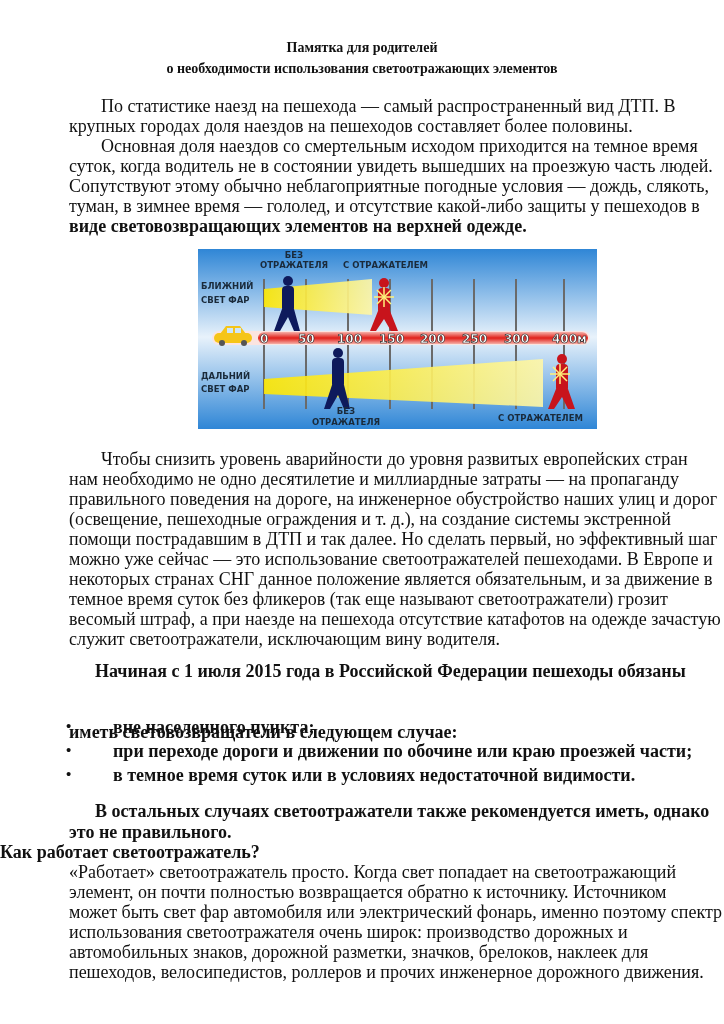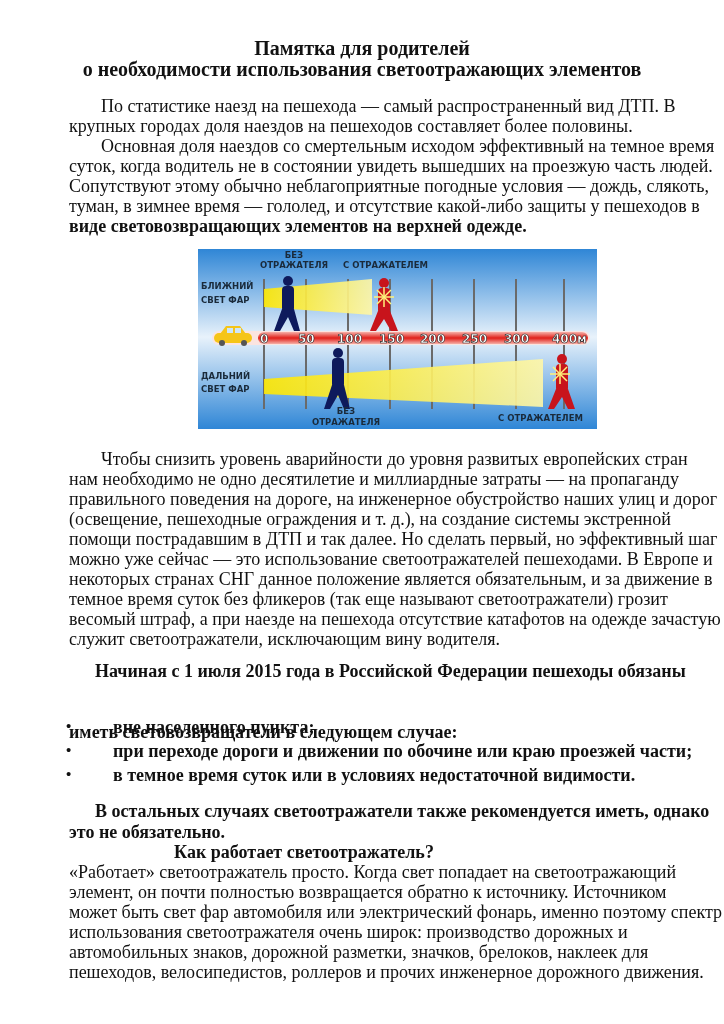--- a/index.html
+++ b/index.html
@@ -1,35 +1,35 @@
 <!DOCTYPE html>
 <html><head>
 <meta charset="utf-8">
 <style>
   html, body { margin: 0; padding: 0; background: #ffffff; }
   body { width: 724px; height: 1024px; position: relative; overflow: hidden;
          font-family: "Liberation Serif", "DejaVu Serif", serif; color: #111; }
   .line { position: absolute; white-space: nowrap; font-size: 18px; line-height: 20px; }
   .b { font-weight: bold; }
-  .title { font-size: 20px; font-weight: bold; text-align: center; left: 0; width: 724px; }
+  .title { font-size: 14px; font-weight: bold; text-align: center; left: 0; width: 724px; }
   .bullet { position: absolute; font-size: 15px; font-weight: bold; }
   .fig { position: absolute; left: 198px; top: 249px; width: 399px; height: 180px; }
   .fig svg { display: block; }
   .fig text { font-family: "DejaVu Sans", "Liberation Sans", sans-serif; font-weight: bold; }
 </style>
 </head>
 <body>
 
 <div class="line title" style="top:38px;">Памятка для родителей</div>
 <div class="line title" style="top:59px;">о необходимости использования светоотражающих элементов</div>
 
 <div>
   <div class="line" style="left:101px; top:96px;">По статистике наезд на пешехода — самый распространенный вид ДТП. В</div>
   <div class="line" style="left:69px;  top:116px;">крупных городах доля наездов на пешеходов составляет более половины.</div>
-  <div class="line" style="left:101px; top:136px;">Основная доля наездов со смертельным исходом эффективный на темное время</div>
+  <div class="line" style="left:101px; top:136px;">Основная доля наездов со смертельным исходом приходится на темное время</div>
   <div class="line" style="left:69px;  top:156px;">суток, когда водитель не в состоянии увидеть вышедших на проезжую часть людей.</div>
   <div class="line" style="left:69px;  top:176px;">Сопутствуют этому обычно неблагоприятные погодные условия — дождь, слякоть,</div>
   <div class="line" style="left:69px;  top:196px;font-family:Liberation Serif, serif;">туман, в зимнее время — гололед, и отсутствие какой-либо защиты у пешеходов в</div>
   <div class="line" style="left:69px;  top:216px;font-weight:bold;">виде световозвращающих элементов на верхней одежде.</div>
 </div>
 
 <div class="fig">
   <svg width="399" height="180" viewBox="0 0 399 180">
     <defs>
       <linearGradient id="skyTop" x1="0" y1="0" x2="0" y2="1">
@@ -170,24 +170,24 @@
     <span class="line b" style="left:113px; top:741px;">при переходе дороги и движении по обочине или краю проезжей части;</span>
   </li>
   <li>
     <span class="bullet" style="left:66px; top:766px;">•</span>
     <span class="line b" style="left:113px; top:765px;">в темное время суток или в условиях недостаточной видимости.</span>
   </li>
 </ul>
 
 <div>
   <div class="line b" style="left:95px; top:801px;">В остальных случаях светоотражатели также рекомендуется иметь, однако</div>
-  <div class="line b" style="left:69px; top:822px;">это не обязательно.</div>
+  <div class="line b" style="left:69px; top:822px;">это не правильного.</div>
 </div>
 
-<div class="line b" style="left:0; width:608px; text-align:center; top:842px;">Как работает светоотражатель?</div>
+<div class="line b" style="left:0; width:608px; text-align:left; top:842px;">Как работает светоотражатель?</div>
 <div>
   <div class="line" style="left:69px; top:862px;">«Работает» светоотражатель просто. Когда свет попадает на светоотражающий</div>
   <div class="line" style="left:69px; top:882px;">элемент, он почти полностью возвращается обратно к источнику. Источником</div>
   <div class="line" style="left:69px; top:902px;">может быть свет фар автомобиля или электрический фонарь, именно поэтому спектр</div>
   <div class="line" style="left:69px; top:922px;">использования светоотражателя очень широк: производство дорожных и</div>
   <div class="line" style="left:69px; top:942px;">автомобильных знаков, дорожной разметки, значков, брелоков, наклеек для</div>
   <div class="line" style="left:69px; top:962px;">пешеходов, велосипедистов, роллеров и прочих инженерное дорожного движения.</div>
 </div>
 
 </body></html>

